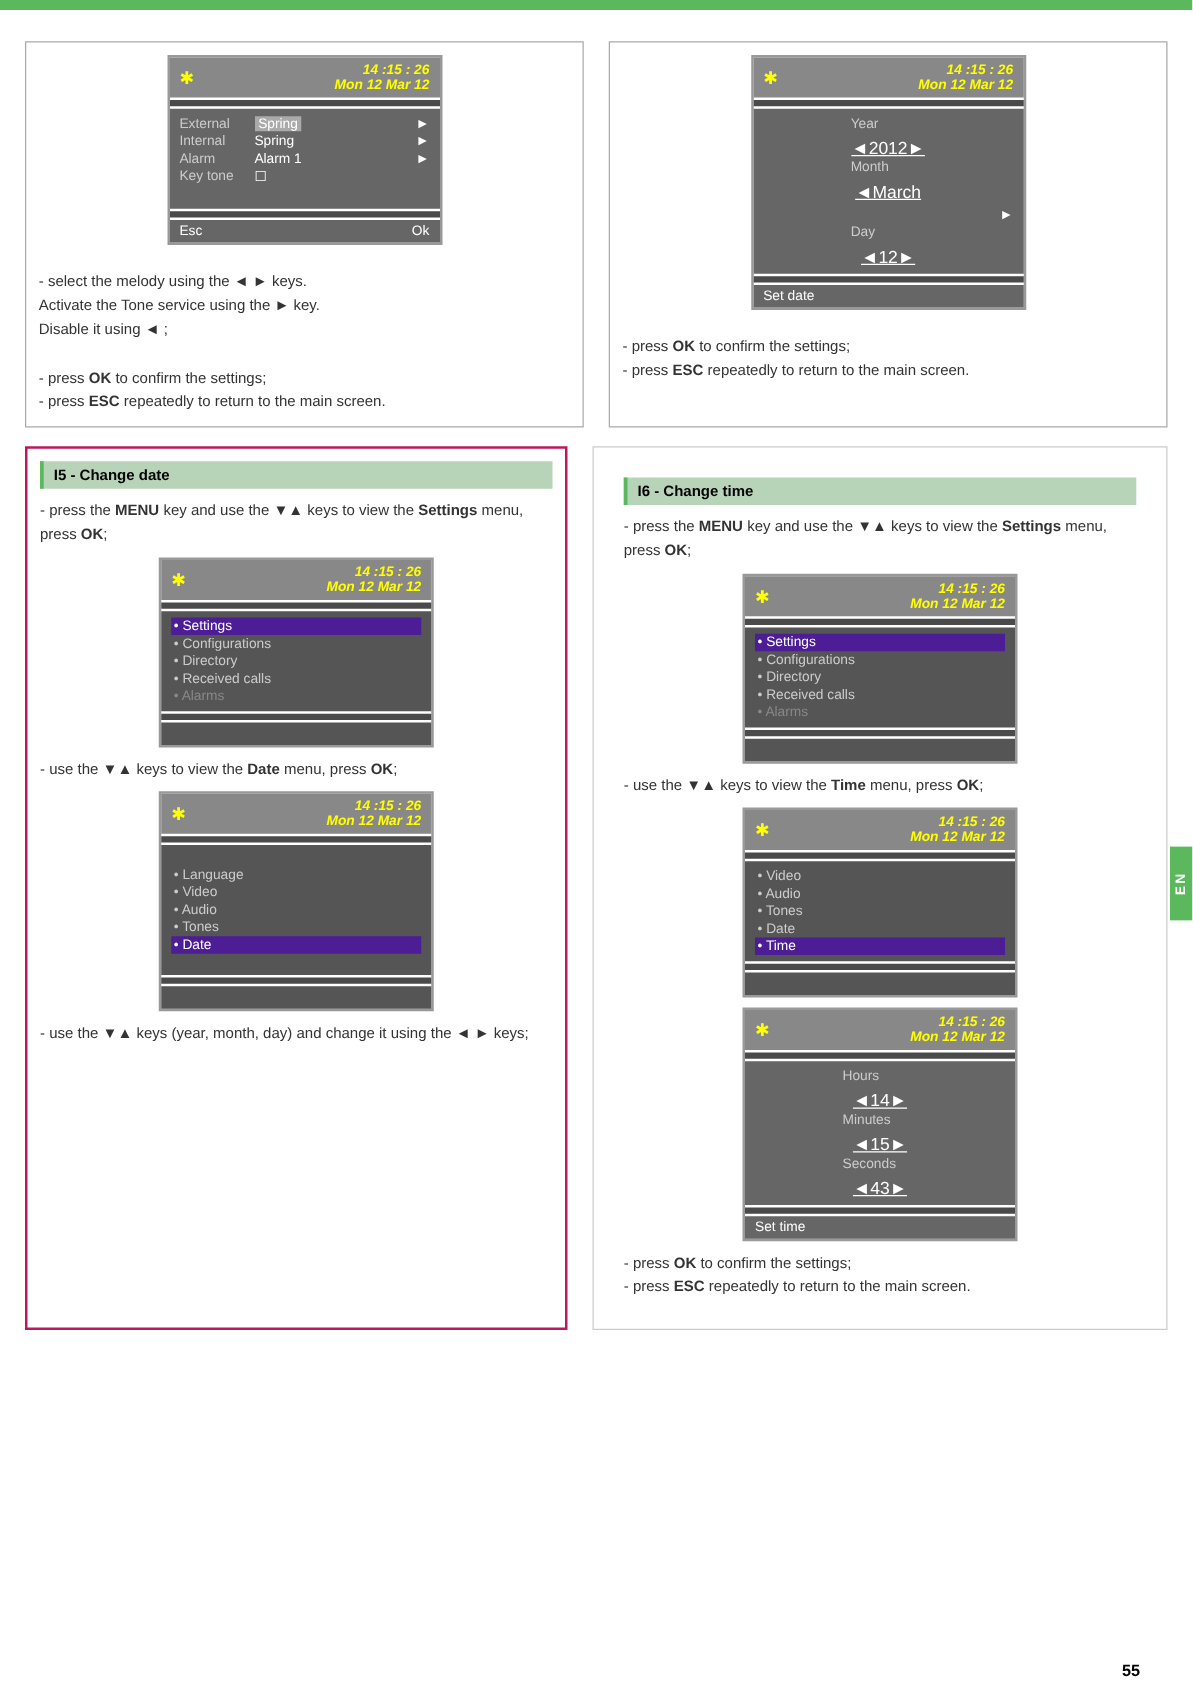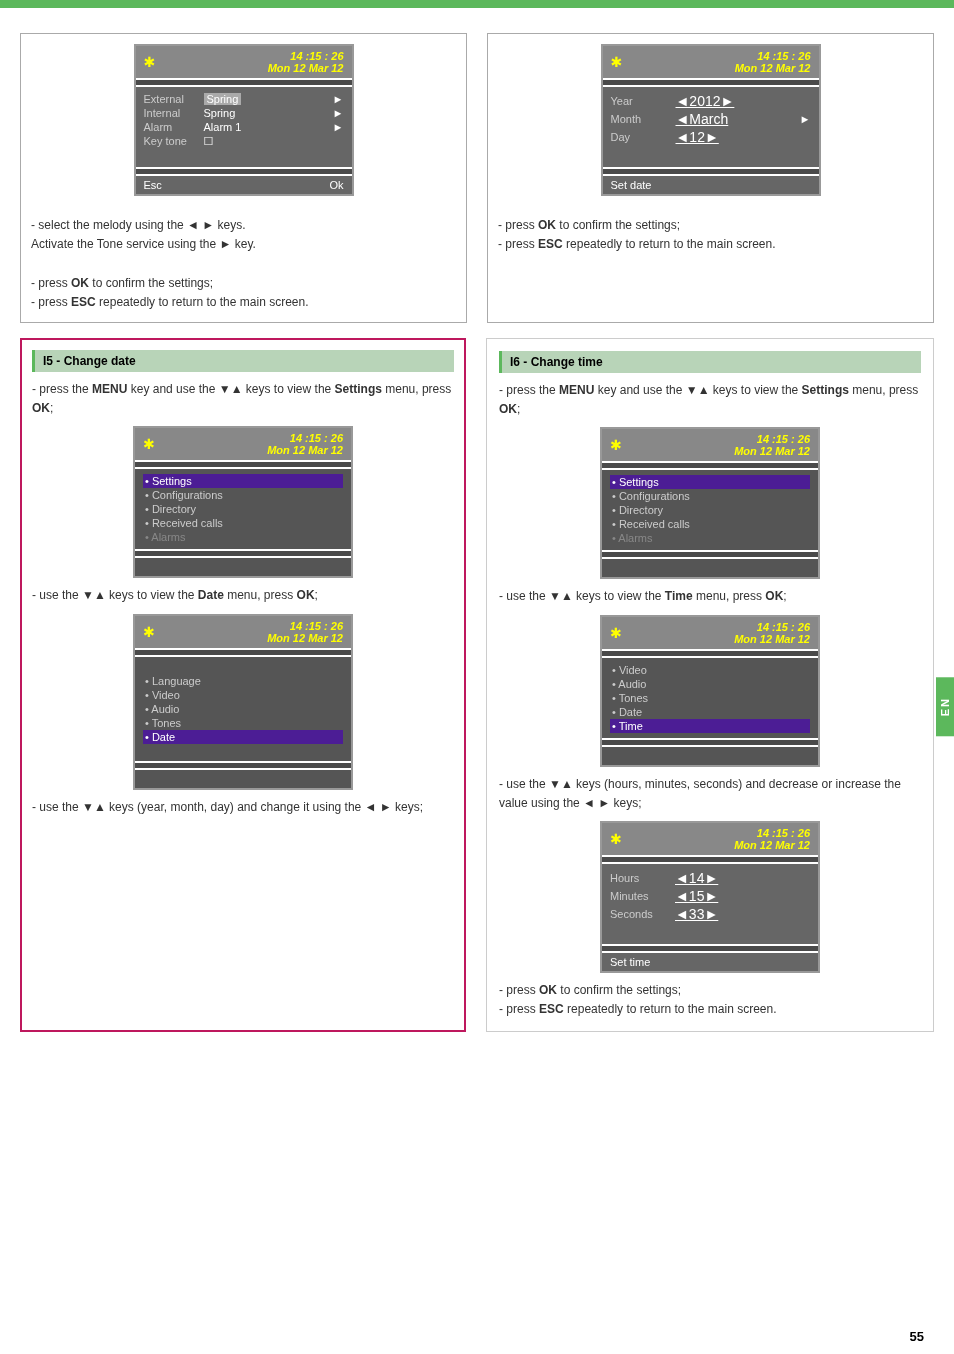--- a/index.html
+++ b/index.html
@@ -172,21 +172,21 @@
 
     .bottom-left {
       flex: 1;
       border: 2px solid #be185d;
       padding: 10px;
     }
 
     .bottom-right {
       flex: 1;
       border: 1px solid #ccc;
-      padding: 12px;
+      padding: 24px;
     }
 
     .section-title {
       background: #b8d4b8;
       padding: 4px 8px;
       font-size: 12px;
       font-weight: bold;
       margin-bottom: 8px;
       border-left: 3px solid #5cb85c;
     }
@@ -203,20 +203,21 @@
       margin: 8px 0;
     }
 
     .screen-value-row {
       display: flex;
       align-items: center;
       color: #fff;
       font-size: 11px;
       padding: 1px 0;
       gap: 5px;
+      flex-direction: column;
     }
 
     .val-label {
       color: #ccc;
       width: 60px;
       font-size: 11px;
     }
 
     .val-with-arrows {
       display: flex;
@@ -237,21 +238,21 @@
       color: #fff;
       font-size: 11px;
       font-weight: bold;
       padding: 20px 3px;
       letter-spacing: 2px;
     }
 
     .page-number {
       position: absolute;
       bottom: 10px;
-      right: 30px;
+      right: 42px;
       font-size: 13px;
       font-weight: bold;
       margin-top: 31px;
     }
 
     .top-box {
       border: 1px solid #aaa;
       padding: 10px;
     }
 
@@ -310,20 +311,21 @@
           <div class="screen-deco"></div>
           <div class="screen-bottom-bar">
             <span>Esc</span>
             <span>Ok</span>
           </div>
         </div>
       </div>
       <div class="instruction-text" style="margin-top: 8px;">
         <p>- select the melody using the ◄ ► keys.</p>
         <p>Activate the Tone service using the ► key.</p>
+        <p>Disable it using ◄ ;</p>
         <br>
         <p>- press <b>OK</b> to confirm the settings;</p>
         <p>- press <b>ESC</b> repeatedly to return to the main screen.</p>
       </div>
     </div>
 
     <div class="top-box right-column">
       <div class="screen-container">
         <div class="device-screen">
           <div class="screen-header">
@@ -462,23 +464,20 @@
             <div class="menu-item">• Video</div>
             <div class="menu-item">• Audio</div>
             <div class="menu-item">• Tones</div>
             <div class="menu-item">• Date</div>
             <div class="menu-item selected">• Time</div>
           </div>
           <div class="screen-deco"></div>
           <div style="background:#555;height:18px;"></div>
         </div>
       </div>
-      <div class="instruction-text" style="margin:6px 0;">
-        <p>- use the ▼▲ keys (hours, minutes, seconds) and decrease or increase the value using the ◄ ► keys;</p>
-      </div>
       <div class="screen-wrapper">
         <div class="device-screen">
           <div class="screen-header">
             <span class="asterisk">✱</span>
             <div class="screen-time-block">
               <div class="screen-time">14 :15 : 26</div>
               <div class="screen-date">Mon 12 Mar 12</div>
             </div>
           </div>
           <div class="screen-deco"></div>
@@ -486,21 +485,21 @@
             <div class="screen-value-row">
               <span class="val-label">Hours</span>
               <span class="val-with-arrows">◄14►</span>
             </div>
             <div class="screen-value-row">
               <span class="val-label">Minutes</span>
               <span class="val-with-arrows">◄15►</span>
             </div>
             <div class="screen-value-row">
               <span class="val-label">Seconds</span>
-              <span class="val-with-arrows">◄33►</span>
+              <span class="val-with-arrows">◄43►</span>
             </div>
           </div>
           <div class="screen-deco"></div>
           <div class="screen-bottom-bar">
             <span>Set time</span>
           </div>
         </div>
       </div>
       <div class="instruction-text" style="margin-top:8px;">
         <p>- press <b>OK</b> to confirm the settings;</p>

